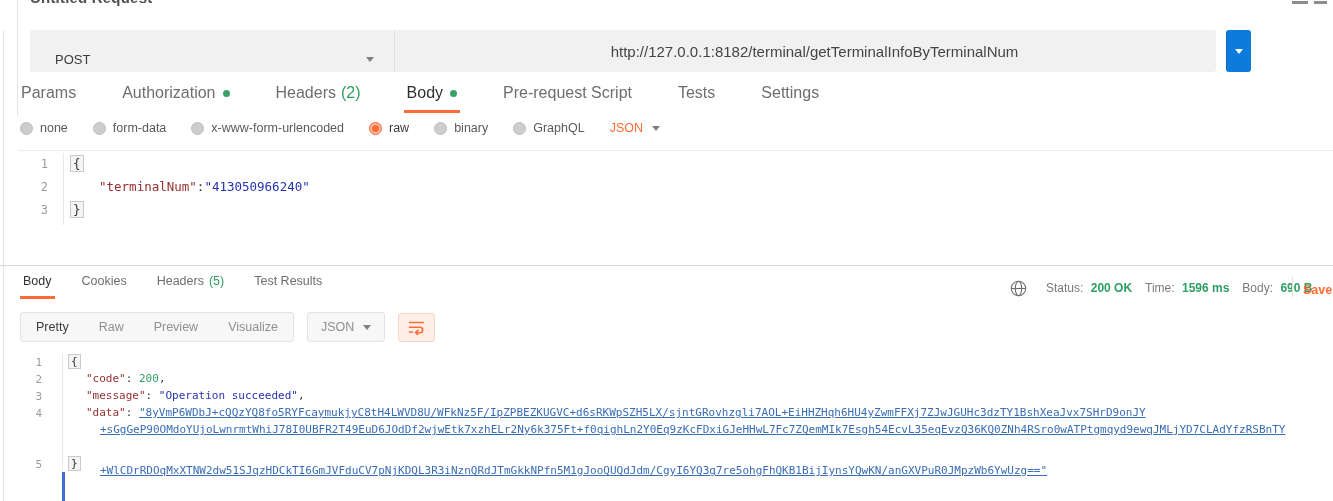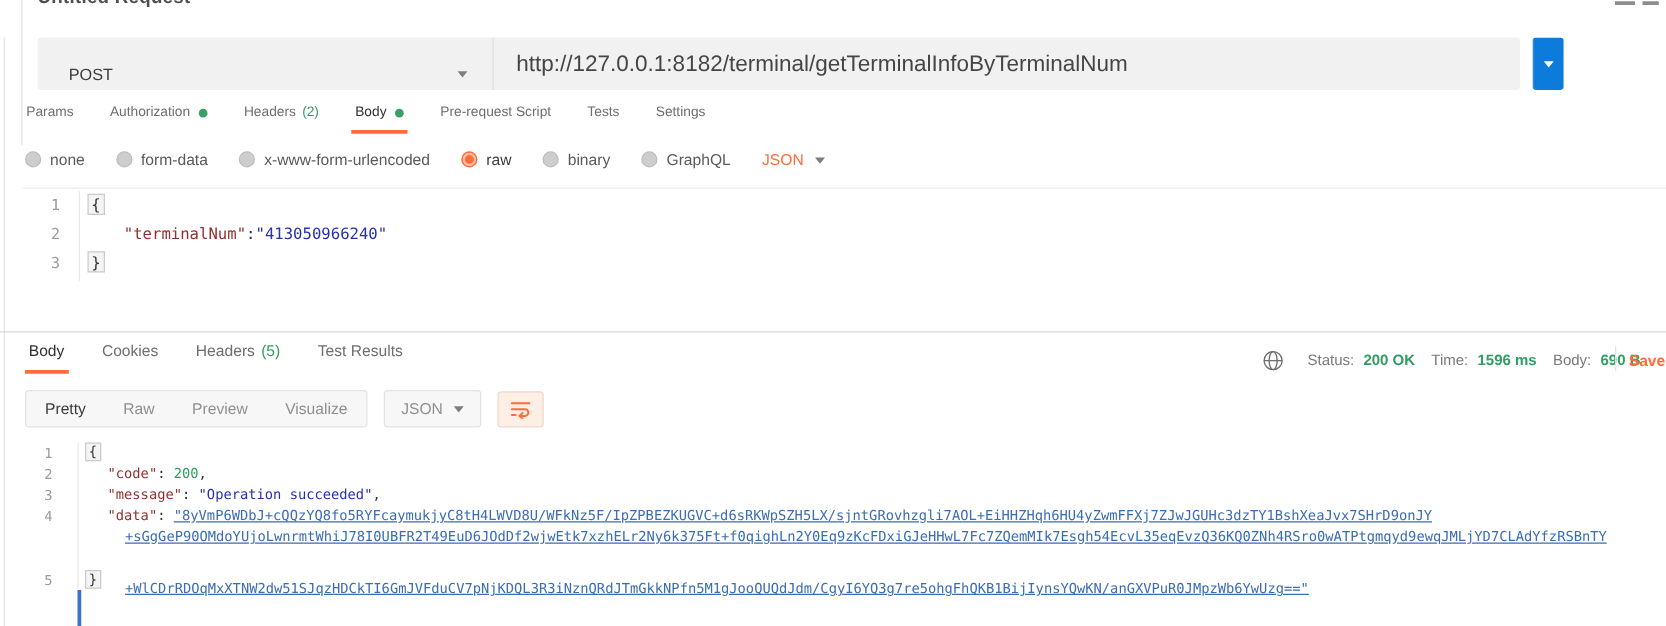--- a/index.html
+++ b/index.html
@@ -22,38 +22,38 @@
   .frag.f2 { left:1314px; width:13px; }
 
   
   .vline-a { position:absolute; left:17px; top:0; width:1px; height:116px; background:#e4e4e4; }
   .vline-b { position:absolute; left:3px; top:30px; width:1px; height:471px; background:#e4e4e4; }
 
   
   .url-bar { position:absolute; left:30px; top:30px; width:1186px; height:42px; background:#f1f1f1; border-radius:3px; display:flex; align-items:stretch; }
   .method-select { width:365px; display:flex; align-items:center; padding:16px 20px 0 25px; border-right:1px solid #e0e0e0; font-size:13px; color:#3d3d3d; cursor:pointer; }
   .method-select .spacer { flex:1; }
-  .url-field { flex:1; display:flex; align-items:center; padding-left:18px; font-size:18px; color:#454545; }
+  .url-field { flex:1; display:flex; align-items:center; padding-left:18px; font-size:15px; color:#454545;justify-content:center; }
   .caret-down { width:0; height:0; border-left:4px solid transparent; border-right:4px solid transparent; border-top:5px solid #7f7f7f; display:inline-block; }
   .send-btn { position:absolute; left:1226px; top:30px; height:42px; display:flex; border-radius:3px; overflow:hidden; cursor:pointer; }
   .send-main { width:67px; background:#0c7bdc; color:#fff; font-size:13.5px; font-weight:700; display:flex; align-items:center; justify-content:center; }
   .send-sep { width:1px; background:#0a69bd; }
   .send-caret { width:24px; background:#0c7bdc; display:flex; align-items:center; justify-content:center; }
   .send-caret .caret-down { border-top-color:#fff; border-left-width:4px; border-right-width:4px; }
 
   
-  .req-tabs { position:absolute; left:18px; top:84px; display:flex; gap:23px; align-items:flex-start; font-size:11px; color:#6e6e6e; }
+  .req-tabs { position:absolute; left:18px; top:84px; display:flex; gap:40px; align-items:flex-start; font-size:16px; color:#6e6e6e; }
   .tab { padding:0 3px 8px 3px; border-bottom:3px solid transparent; display:flex; align-items:center; cursor:pointer; white-space:nowrap; }
   .tab.active { color:#303030; border-bottom-color:#ff6c37; }
   .dot { width:7px; height:7px; border-radius:50%; background:#38a266; margin-left:7px; display:inline-block; }
   .count { color:#2f9e63; margin-left:5px; }
 
   
   .radio-row { position:absolute; left:20px; top:121px; display:flex; gap:25px; align-items:center; font-size:12.5px; color:#5a5a5a; }
-  .radio-item { display:flex; align-items:flex-start; cursor:pointer; }
+  .radio-item { display:flex; align-items:flex-end; cursor:pointer; }
   .radio-circle { width:13px; height:13px; border-radius:50%; background:#cdcdcd; border:1px solid #bdbdbd; margin-right:7px; }
   .radio-item.selected .radio-circle { background:#ff6c37; border-color:#ff6c37; box-shadow: inset 0 0 0 2px rgba(255,255,255,.55); }
   .radio-item.selected { color:#3d3d3d; }
   .lang-select { display:flex; align-items:center; gap:9px; color:#ff6c37; cursor:pointer; }
 
   
   .req-editor-top { position:absolute; left:18px; top:150px; width:1315px; height:1px; background:#ededed; }
   .gutter-num { position:absolute; text-align:right; font-size:12px; color:#9b9b9b; }
   .req-editor .gutter-num { width:20px; left:28px; }
   .req-gutter-line { position:absolute; left:63px; top:153px; width:1px; height:72px; background:#e8e8e8; }

